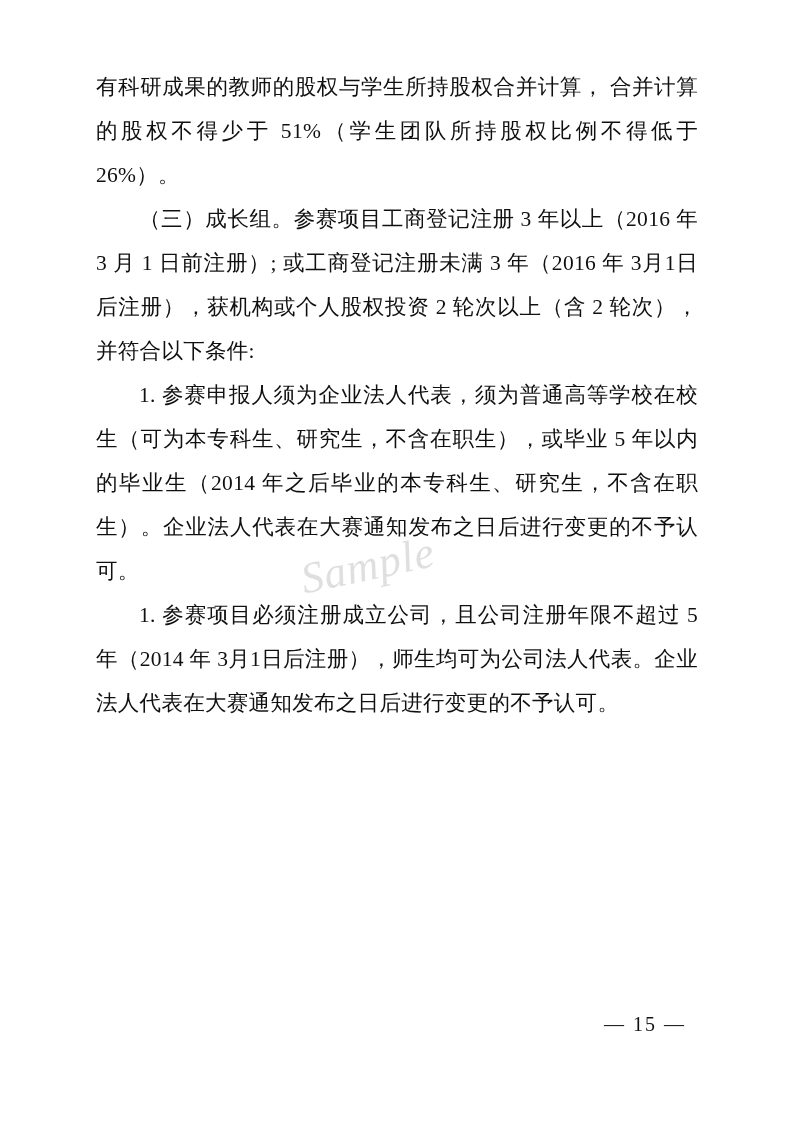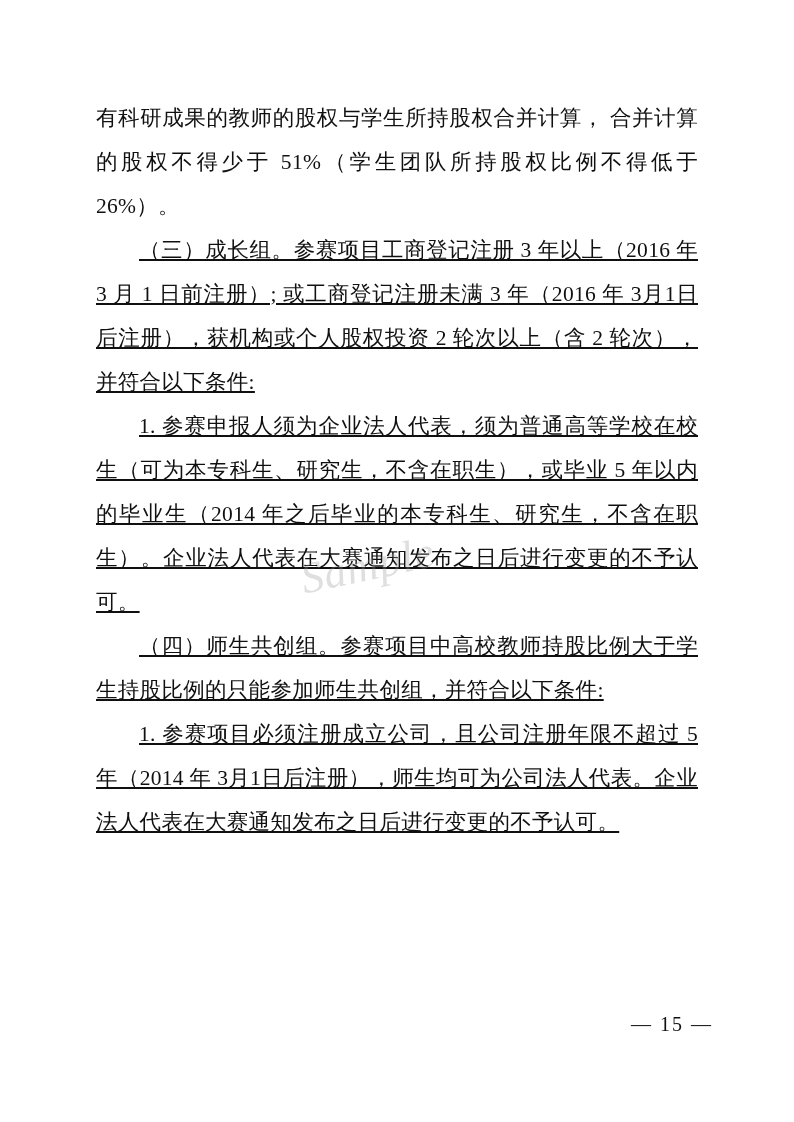--- a/index.html
+++ b/index.html
@@ -13,69 +13,67 @@
     font-family: "Liberation Serif", "DejaVu Serif", serif;
     color: #101010;
     position: relative;
     overflow: hidden;
   }
   .page {
     position: relative;
     width: 794px;
     height: 1122px;
     box-sizing: border-box;
-    padding: 96px 96px 60px 96px;
+    padding: 65px 96px 60px 96px;
   }
   .doc-body {
     font-size: 21.5px;
     line-height: 44px;
     text-align: justify;
     text-justify: inter-ideograph;
     letter-spacing: 0.3px;
   }
   .para {
     margin: 0;
     text-indent: 0;
   }
   .para.indent {
     text-indent: 2em;
-    text-decoration: underline;
   }
   .watermark {
     position: absolute;
     left: 300px;
     top: 540px;
     font-family: "Liberation Serif", "DejaVu Serif", serif;
     font-size: 44px;
     font-style: italic;
     color: rgba(150, 150, 150, 0.30);
     transform: rotate(-12deg);
     pointer-events: none;
     user-select: none;
     letter-spacing: 1px;
   }
   .page-number {
     position: absolute;
-    right: 81px;
+    right: 108px;
     bottom: 86px;
     font-size: 20px;
     letter-spacing: 2px;
     color: #101010;
   }
 </style>
 </head>
 <body>
 
 <div class="page">
 
   <div class="doc-body">
     <p class="para">有科研成果的教师的股权与学生所持股权合并计算， 合并计算的股权不得少于 51%（学生团队所持股权比例不得低于 26%）。</p>
     <p class="para indent">（三）成长组。参赛项目工商登记注册 3 年以上（2016 年 3 月 1 日前注册）; 或工商登记注册未满 3 年（2016 年 3月1日后注册），获机构或个人股权投资 2 轮次以上（含 2 轮次），并符合以下条件:</p>
     <p class="para indent">1. 参赛申报人须为企业法人代表，须为普通高等学校在校生（可为本专科生、研究生，不含在职生），或毕业 5 年以内的毕业生（2014 年之后毕业的本专科生、研究生，不含在职生）。企业法人代表在大赛通知发布之日后进行变更的不予认可。</p>
-    <p class="para indent">（四）师生共创组。参赛项目中高校教师持股比例大于学生持股比例的只能参加师生共创组，并符合以下条件:</p>
     <p class="para indent">1. 参赛项目必须注册成立公司，且公司注册年限不超过 5 年（2014 年 3月1日后注册），师生均可为公司法人代表。企业法人代表在大赛通知发布之日后进行变更的不予认可。</p>
 
   </div>
 
   <div class="watermark">Sample</div>
 
   <div class="page-number">— 15 —</div>
 
 </div>
 

